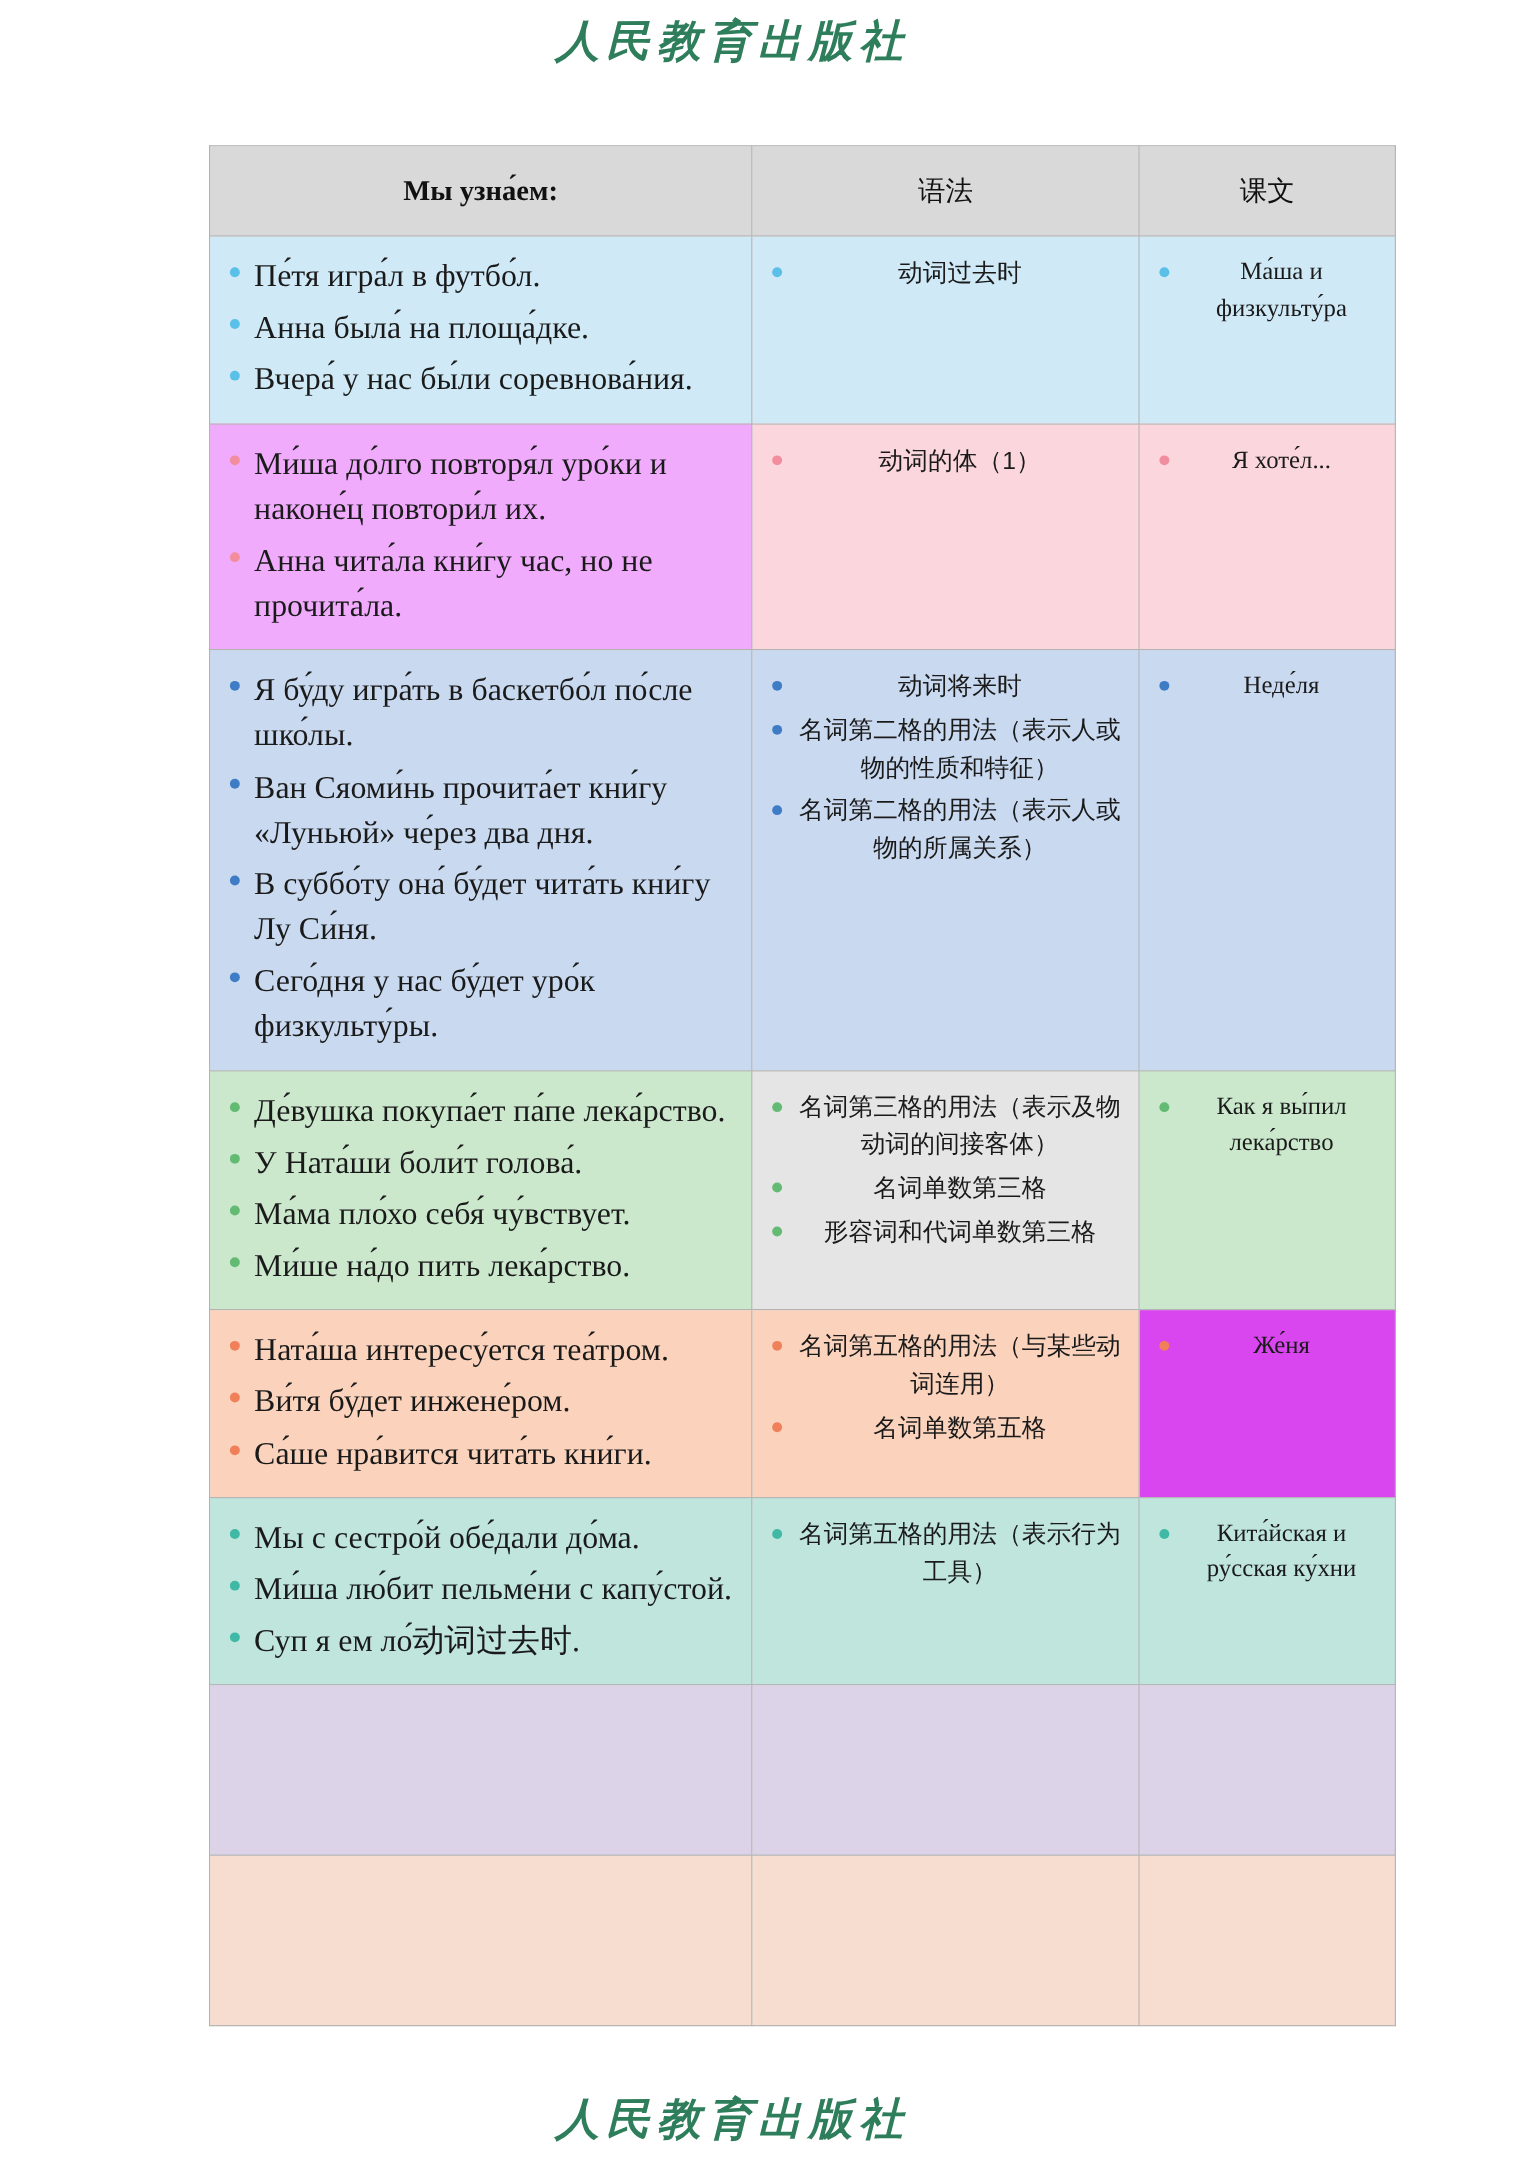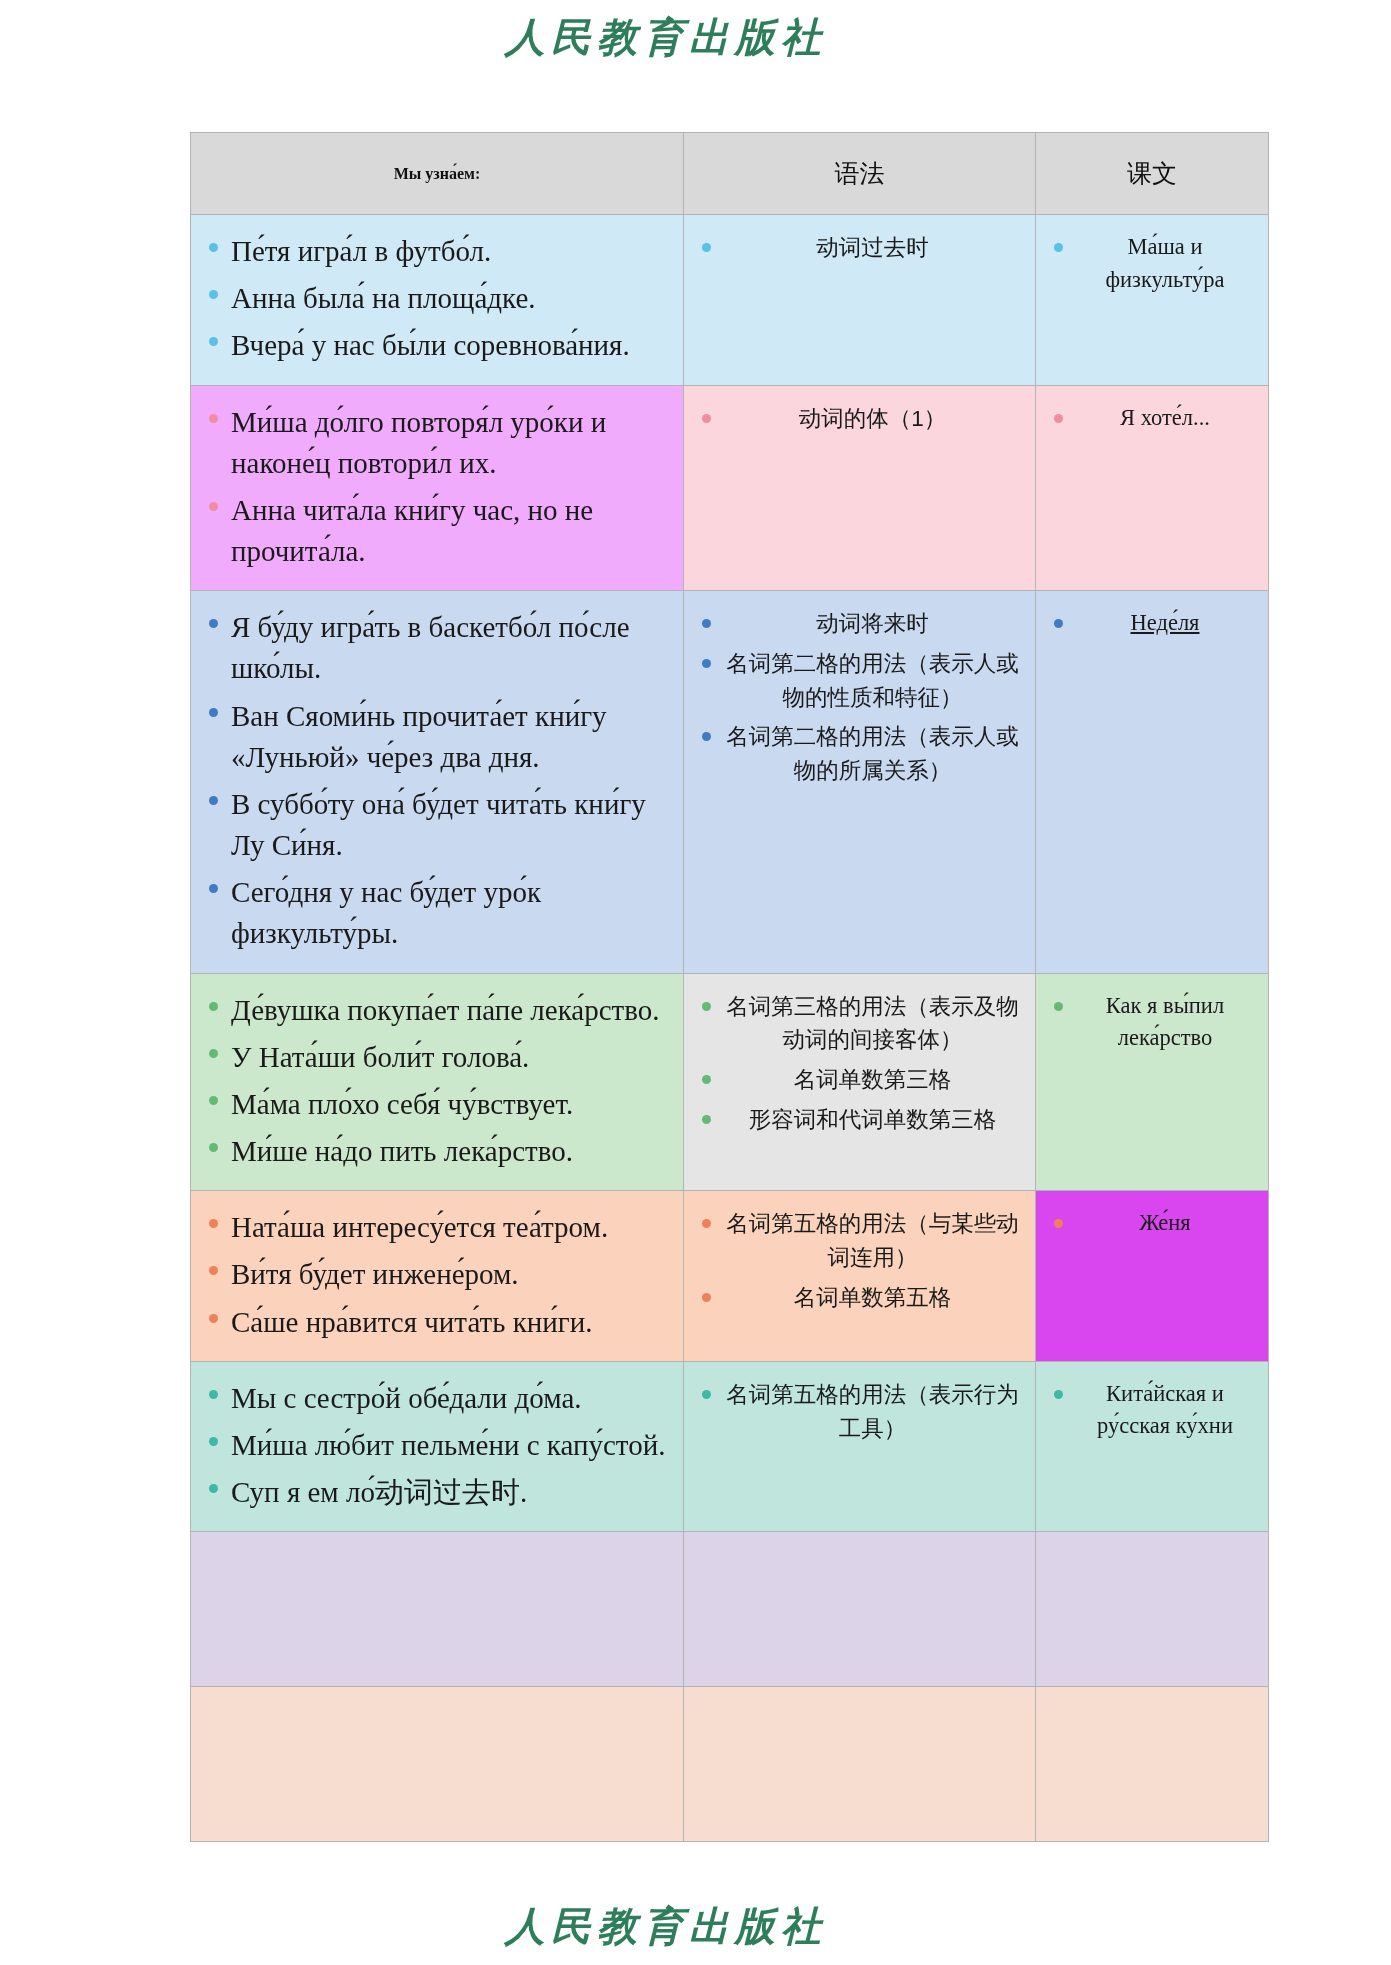--- a/index.html
+++ b/index.html
@@ -54,21 +54,21 @@
     table-layout: fixed;
   }
   table.syllabus col.c1 { width: 493px; }
   table.syllabus col.c2 { width: 352px; }
   table.syllabus col.c3 { width: 233px; }
 
   table.syllabus th {
     background: #d9d9d9;
     border: 1px solid #b3b3b3;
     font-weight: bold;
-    font-size: 16px;
+    font-size: 26px;
     padding: 24px 10px;
     text-align: center;
     color: #111;
   }
   table.syllabus th.cn {
     font-family: "Liberation Sans", sans-serif;
     font-weight: normal;
     font-size: 25px;
   }
   table.syllabus td {
@@ -184,21 +184,21 @@
                 <li><span class="dot" style="background: rgb(63, 124, 198);"></span><span>Сего́дня у нас бу́дет уро́к физкульту́ры.</span></li>
               </ul>
             </td>
             <td class="cn" style="background: rgb(201, 217, 239);">
               <ul class="items">
                 <li><span class="dot" style="background: rgb(63, 124, 198);"></span><span>动词将来时</span></li>
                 <li><span class="dot" style="background: rgb(63, 124, 198);"></span><span>名词第二格的用法（表示人或物的性质和特征）</span></li>
                 <li><span class="dot" style="background: rgb(63, 124, 198);"></span><span>名词第二格的用法（表示人或物的所属关系）</span></li>
               </ul>
             </td>
-            <td class="txt" style="background: rgb(201, 217, 239); text-decoration: underline;">
+            <td class="txt" style="background: rgb(201, 217, 239);">
               <ul class="items">
                 <li><span class="dot" style="background: rgb(63, 124, 198);"></span><span>Неде́ля</span></li>
               </ul>
             </td>
           </tr>
           <tr>
             <td class="ru" style="background: rgb(203, 232, 205);">
               <ul class="items">
                 <li><span class="dot" style="background: rgb(99, 187, 115);"></span><span>Де́вушка покупа́ет па́пе лека́рство.</span></li>
                 <li><span class="dot" style="background: rgb(99, 187, 115);"></span><span>У Ната́ши боли́т голова́.</span></li>

